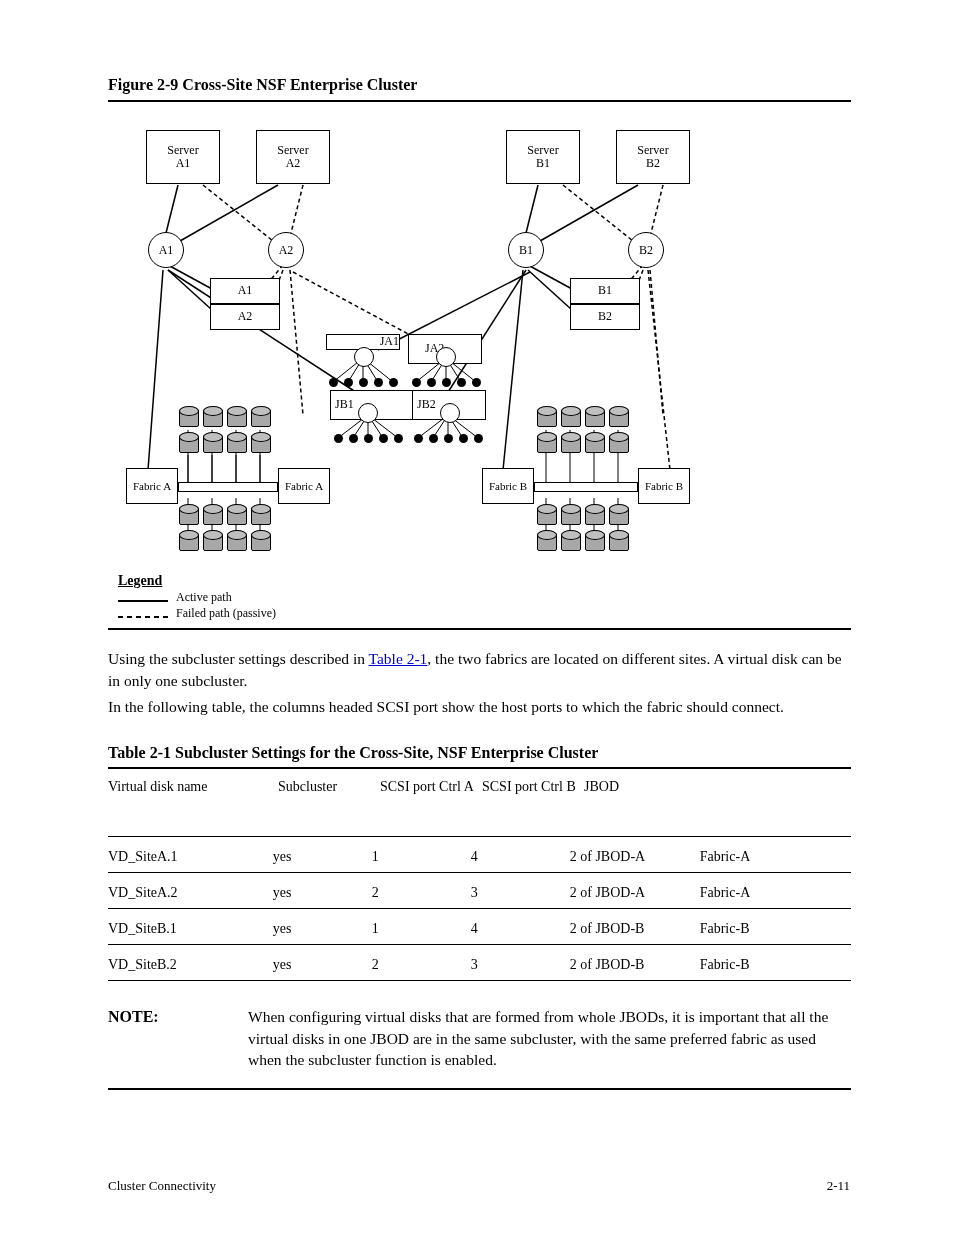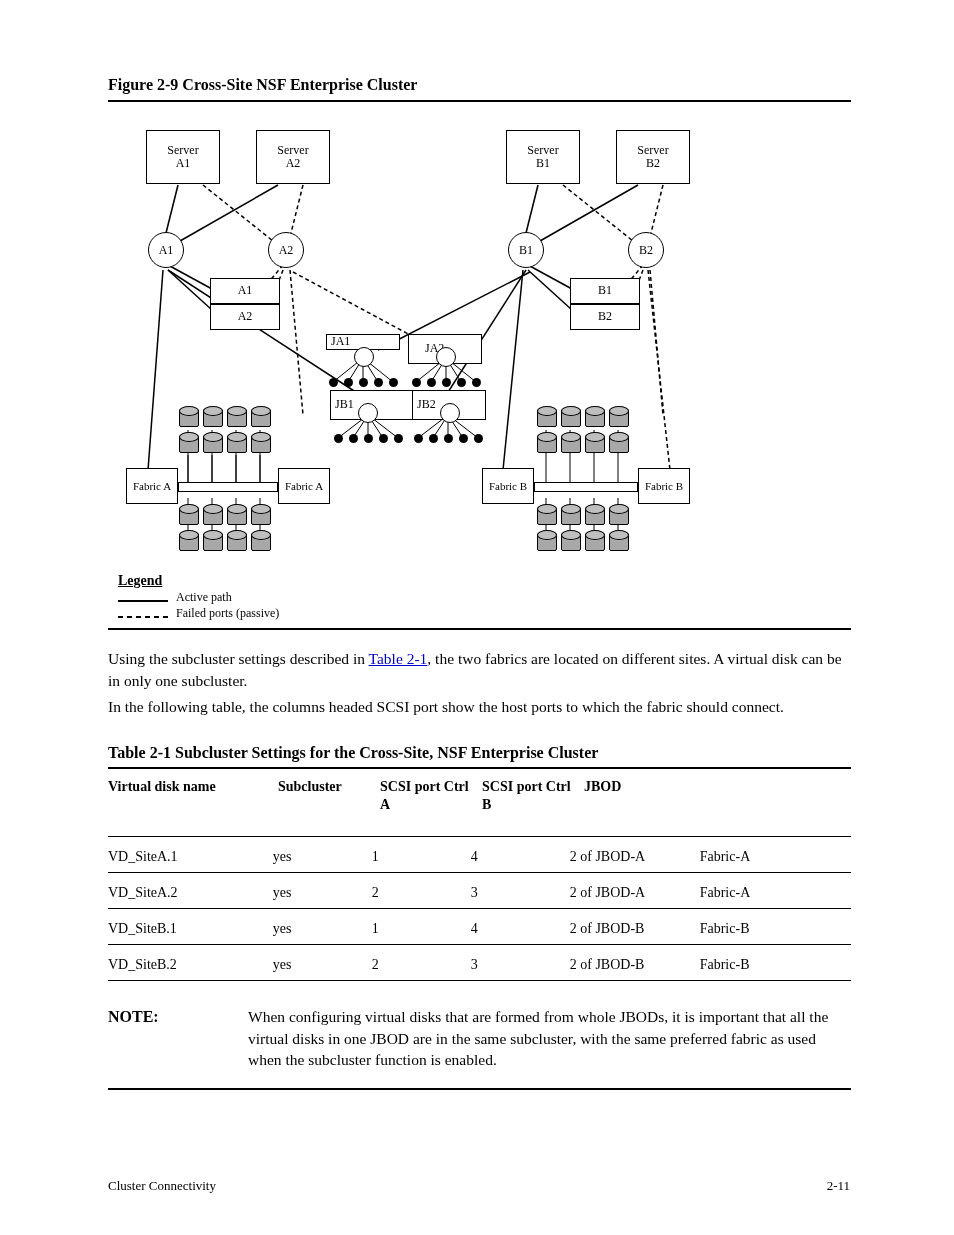--- a/index.html
+++ b/index.html
@@ -29,21 +29,21 @@
   .conn { position: absolute; }
 
   .legend-title { position: absolute; left: 118px; top: 572px; font-weight: bold; font-size: 14px; text-decoration: underline; }
   .legend-row { position: absolute; font-size: 12px; line-height: 1.25; }
   .legend-line { position: absolute; }
 
   .para { position: absolute; left: 108px; width: 743px; font-size: 15.5px; line-height: 1.4; }
   .link { color: #0000cc; text-decoration: underline; cursor: pointer; }
   .tbl-title { position: absolute; left: 108px; top: 742px; font-weight: bold; font-size: 16px; }
   .thead-row { position: absolute; left: 108px; width: 743px; font-size: 14px; line-height: 1.3; }
-  .th { display: inline-block; vertical-align: top; font-weight: bold; margin-right: 6px; }
+  .th { display: inline-block; vertical-align: top; font-weight: normal; margin-right: 6px; }
   .trow { position: absolute; left: 108px; width: 743px; font-size: 14px; line-height: 1.3; display: flex; }
   .td { display: inline-block; vertical-align: top; margin-right: 6px; }
   .c1 { width: 164px; } .c2 { width: 96px; } .c3 { width: 96px; } .c4 { width: 96px; } .c5 { width: 128px; } .c6 { width: 150px; }
 
   .noteblock { position: absolute; left: 248px; width: 600px; font-size: 15.5px; line-height: 1.4; }
   .notelabel { position: absolute; left: 108px; font-weight: bold; font-size: 16px; }
   .footer { position: absolute; bottom: 40px; font-size: 13px; }
 
   
   .disk {
@@ -196,21 +196,21 @@
       <span>A2</span>
     </div>
 
   <div class="dbox" style="left:462px;top:168px;width:70px;height:26px">
       <span>B1</span>
     </div>
   <div class="dbox" style="left:462px;top:194px;width:70px;height:26px">
       <span>B2</span>
     </div>
 
-  <div class="dbox" style="left:218px;top:224px;width:74px;height:16px;justify-content:flex-start;padding-left:4px">
+  <div class="dbox" style="left:218px;top:224px;width:74px;height:16px;justify-content:flex-end;padding-left:4px">
       <span>JA1</span>
     </div>
   <div class="smcirc" style="left:246px;top:237px"></div>
   <div class="dbox" style="left:300px;top:224px;width:74px;height:30px;justify-content:flex-start;padding-left:16px">
       <span>JA2</span>
     </div>
   <div class="smcirc" style="left:328px;top:237px"></div>
 
   <div class="dbox" style="left:222px;top:280px;width:98px;height:30px;justify-content:flex-start;padding-left:4px">
       <span>JB1</span>
@@ -294,21 +294,21 @@
 </div>
 
 <div class="legend-title">Legend</div>
 <svg class="legend-line" style="left:118px;top:598px" width="50" height="6">
     <line x1="0" y1="3" x2="50" y2="3" stroke="#000" stroke-width="1.8"></line>
   </svg>
 <div class="legend-row" style="left:176px;top:590px">Active path</div>
 <svg class="legend-line" style="left:118px;top:614px" width="50" height="6">
     <line x1="0" y1="3" x2="50" y2="3" stroke="#000" stroke-width="1.8" stroke-dasharray="5 4"></line>
   </svg>
-<div class="legend-row" style="left:176px;top:606px">Failed ports (passive)</div>
+<div class="legend-row" style="left:176px;top:606px">Failed path (passive)</div>
 
 <div class="rule rule-mid"></div>
 
 <div class="para" style="top:648px">
   <span>Using the subcluster settings described in </span><span class="link">Table 2-1</span><span>, the two fabrics are located on different sites. A virtual disk can be in only one subcluster.</span>
 </div>
 <div class="para" style="top:696px">In the following table, the columns headed SCSI port show the host ports to which the fabric should connect.</div>
 
 <div class="tbl-title">Table 2-1  Subcluster Settings for the Cross-Site, NSF Enterprise Cluster</div>
 <div class="rule rule-bot"></div>

